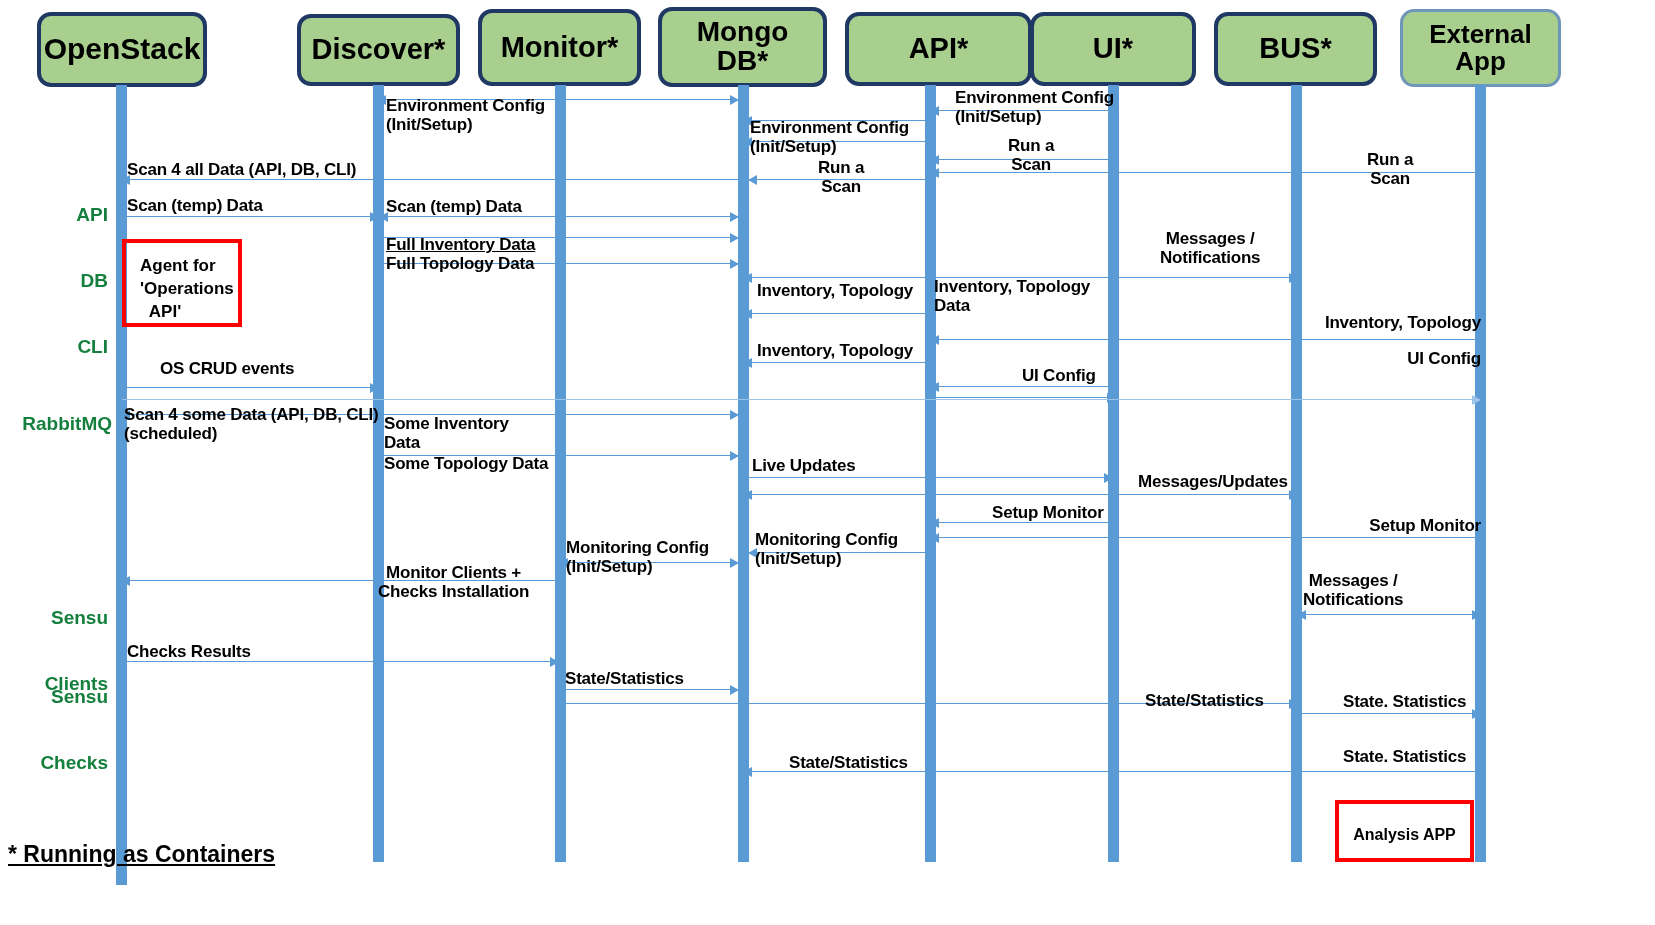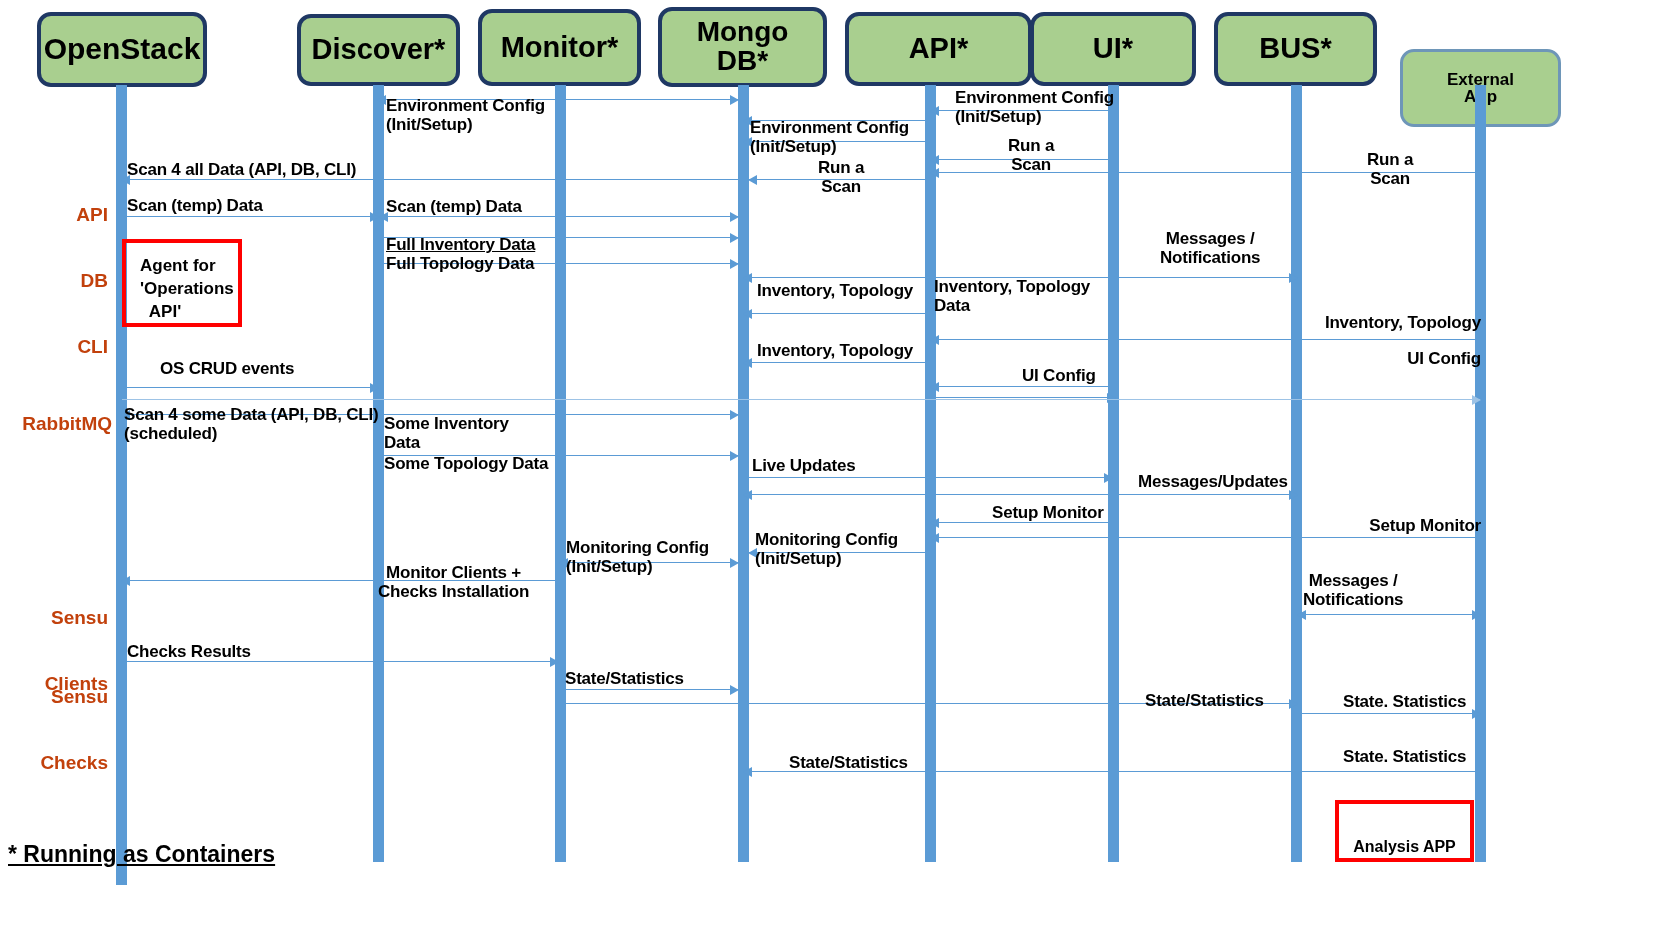--- a/index.html
+++ b/index.html
@@ -53,33 +53,33 @@
     font-size:17px;
     line-height:1.12;
     white-space:pre;
     letter-spacing:-0.2px;
   }
   .lbl.c{text-align:center;}
   .lbl.r{text-align:right;}
 
   
   .sidelbl{
-    position:absolute;font-weight:bold;font-size:19px;color:#c2410c;
+    position:absolute;font-weight:bold;font-size:19px;color:#15803d;
     line-height:1.16;white-space:pre;text-align:right;
   }
 
   
   .redbox{
     position:absolute;box-sizing:border-box;
     border:4px solid #FF0000;background:transparent;
     color:#000;font-weight:bold;font-size:17px;line-height:1.35;
     white-space:pre;
   }
   .redbox.pad{padding:12px 0 8px 14px;}
-  .redbox.mid{display:flex;align-items:flex-end;justify-content:center;}
+  .redbox.mid{display:flex;align-items:flex-end;justify-content:center;padding-bottom:12px;}
 
   
   .footnote{
     position:absolute;font-weight:bold;font-size:23px;color:#000;
     text-decoration:underline;white-space:pre;
   }
 </style>
 </head>
 <body>
 
@@ -107,21 +107,21 @@
   </div>
 
   <div class="pbox" style="left:1030px;top:12px;width:166px;height:74px;font-size:29px;">
     <span>UI*</span>
   </div>
 
   <div class="pbox" style="left:1214px;top:12px;width:163px;height:74px;font-size:29px;">
     <span>BUS*</span>
   </div>
 
-  <div class="pbox light" style="left:1400px;top:9px;width:161px;height:78px;font-size:17px;flex-direction:column;margin-top:40px;">
+  <div class="pbox light" style="left:1400px;top:9px;width:161px;height:78px;font-size:26px;flex-direction:column;">
     <span>External</span>
     <span>App</span>
   </div>
 
   <div class="lifeline" style="left:116px;top:85px;height:800px;"></div>
   <div class="lifeline" style="left:373px;top:85px;height:777px;"></div>
   <div class="lifeline" style="left:555px;top:85px;height:777px;"></div>
   <div class="lifeline" style="left:738px;top:85px;height:777px;"></div>
   <div class="lifeline" style="left:925px;top:85px;height:777px;"></div>
   <div class="lifeline" style="left:1108px;top:85px;height:777px;"></div>

